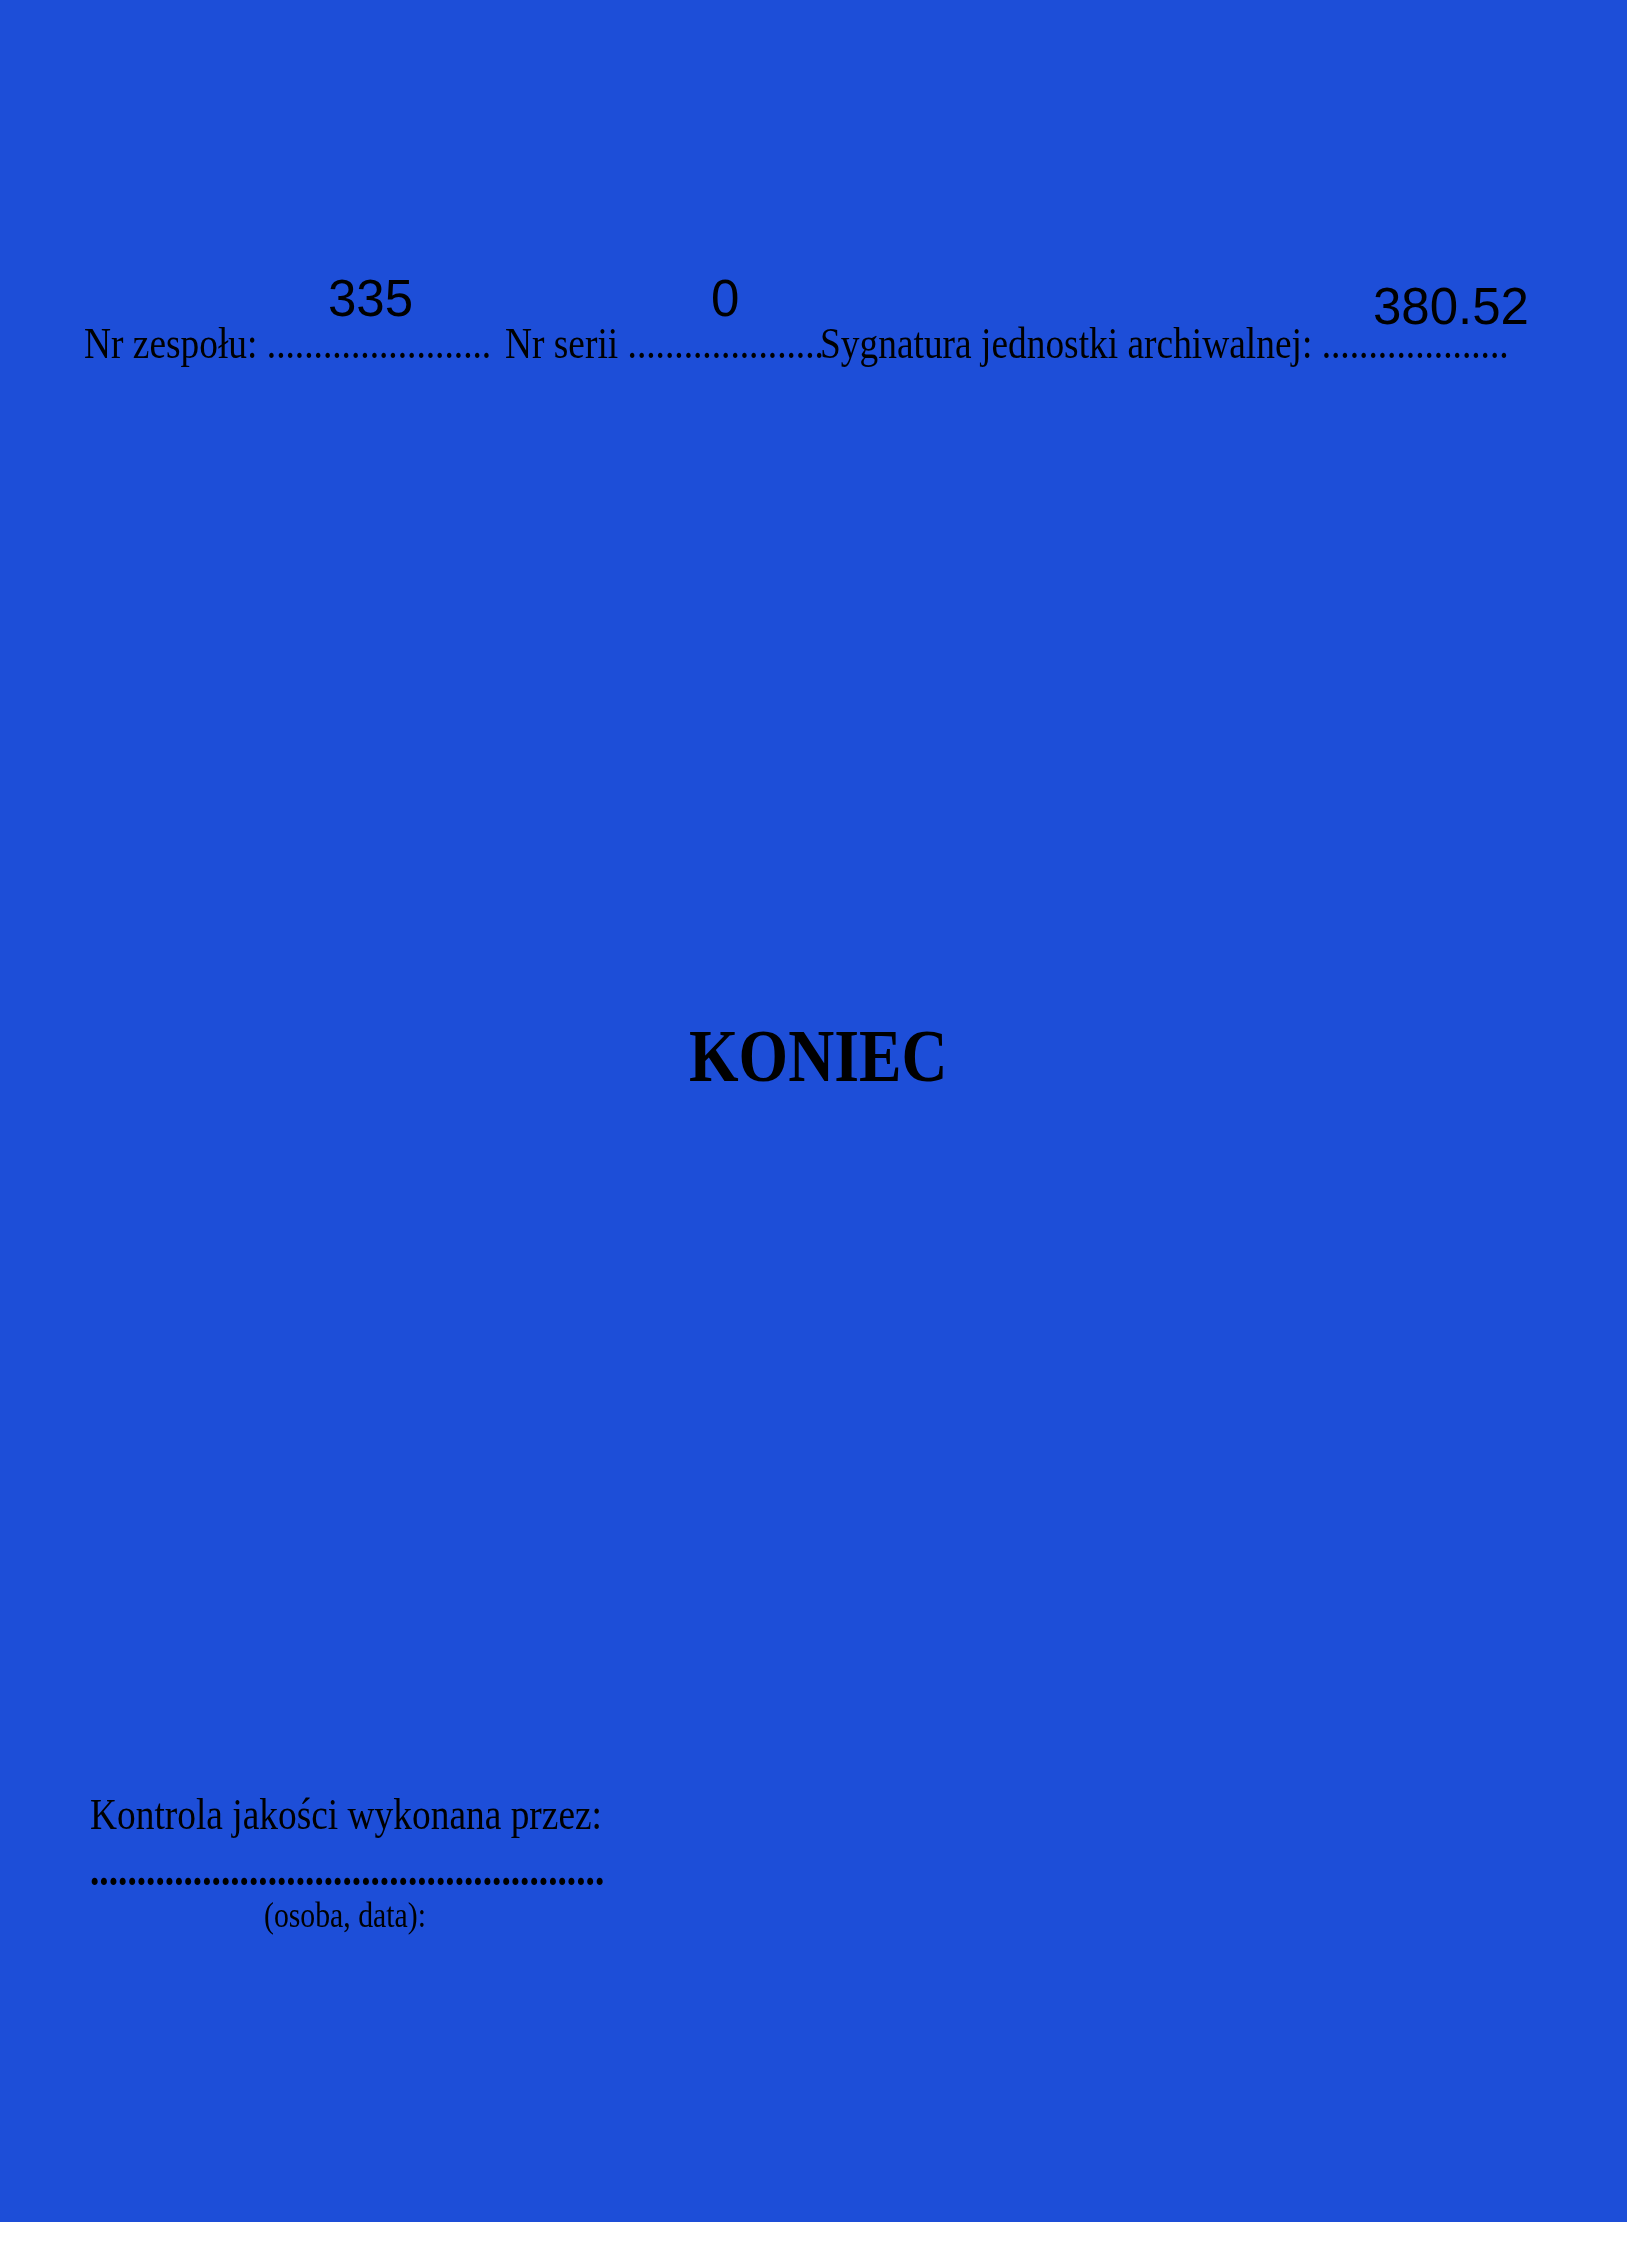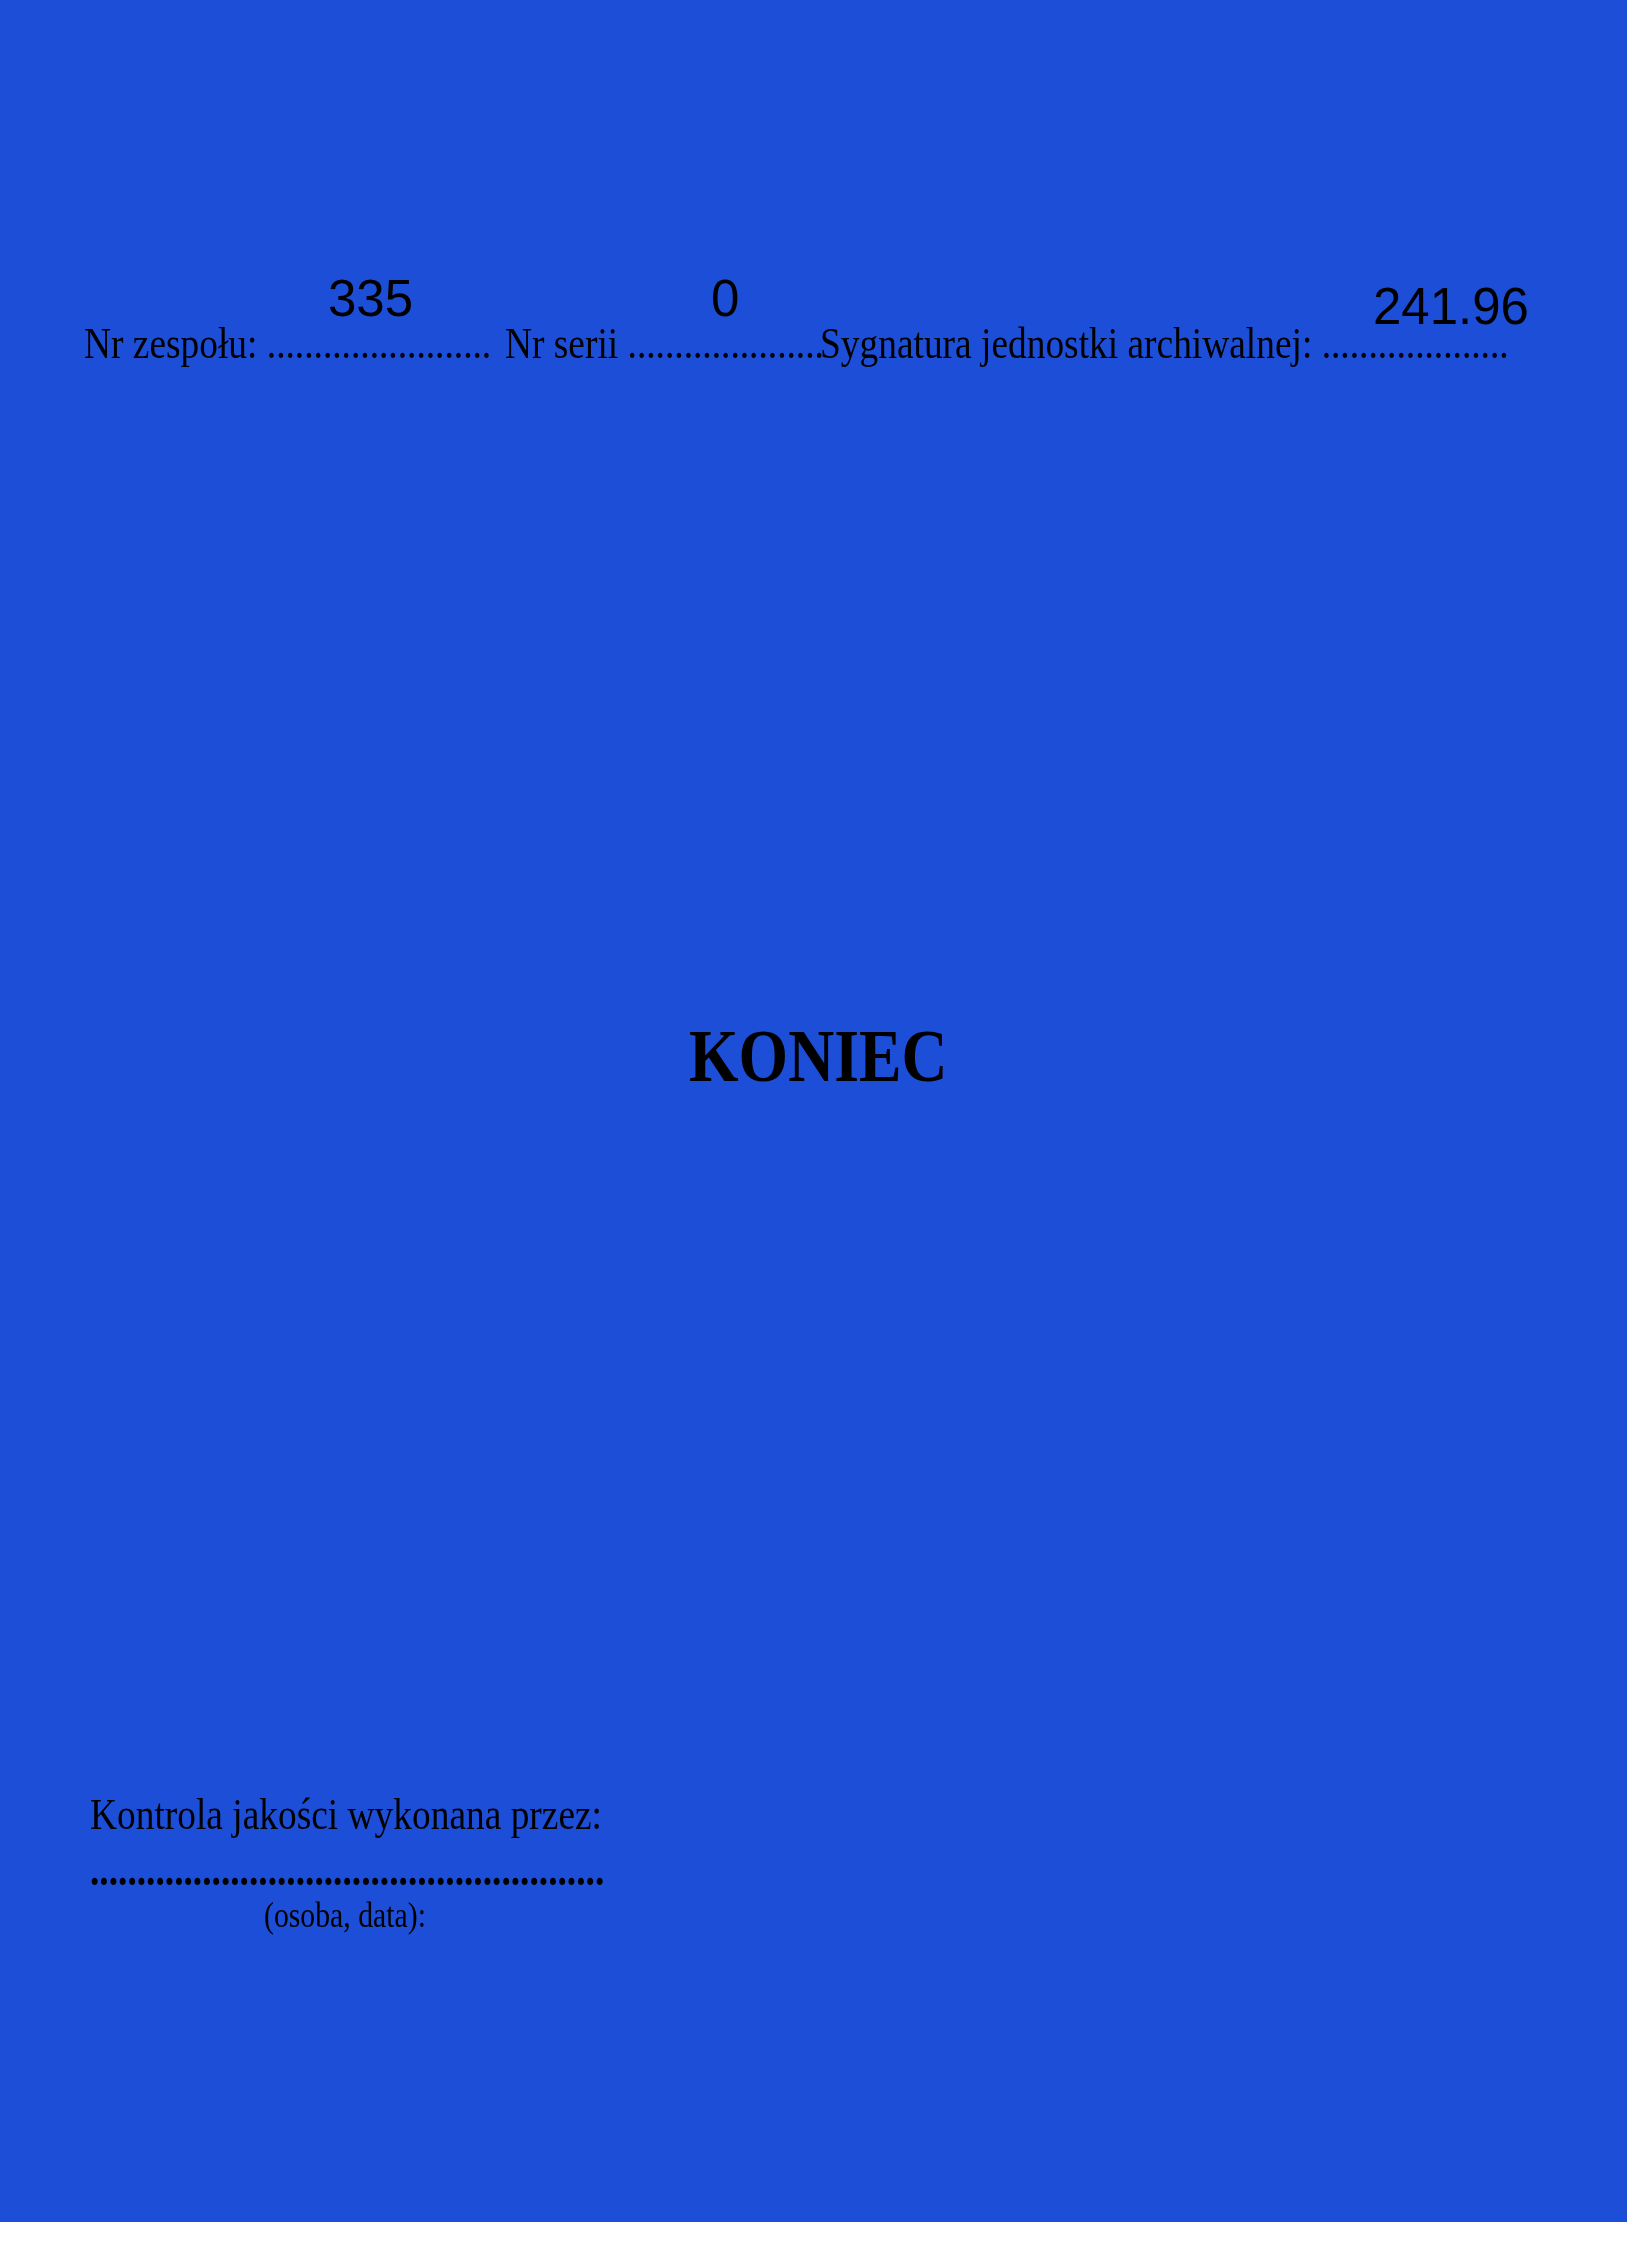--- a/index.html
+++ b/index.html
@@ -68,21 +68,21 @@
 </style>
 </head>
 <body>
 
 <div class="page">
 
   <div class="abs value value-1">335</div>
 
   <div class="abs value value-2">0</div>
 
-  <div class="abs value value-3">241.96</div>
+  <div class="abs value value-3">380.52</div>
 
   <div class="abs serif-cond hline seg1"><span>Nr zespołu: </span><span>........................</span></div>
 
   <div class="abs serif-cond hline seg2"><span>Nr serii </span><span>.....................</span></div>
 
   <div class="abs serif-cond hline seg3"><span>Sygnatura jednostki archiwalnej: </span><span>....................</span></div>
 
   <h1 class="abs serif-cond title">KONIEC</h1>
 
   <div class="abs serif-cond f-label">Kontrola jakości wykonana przez:</div>

